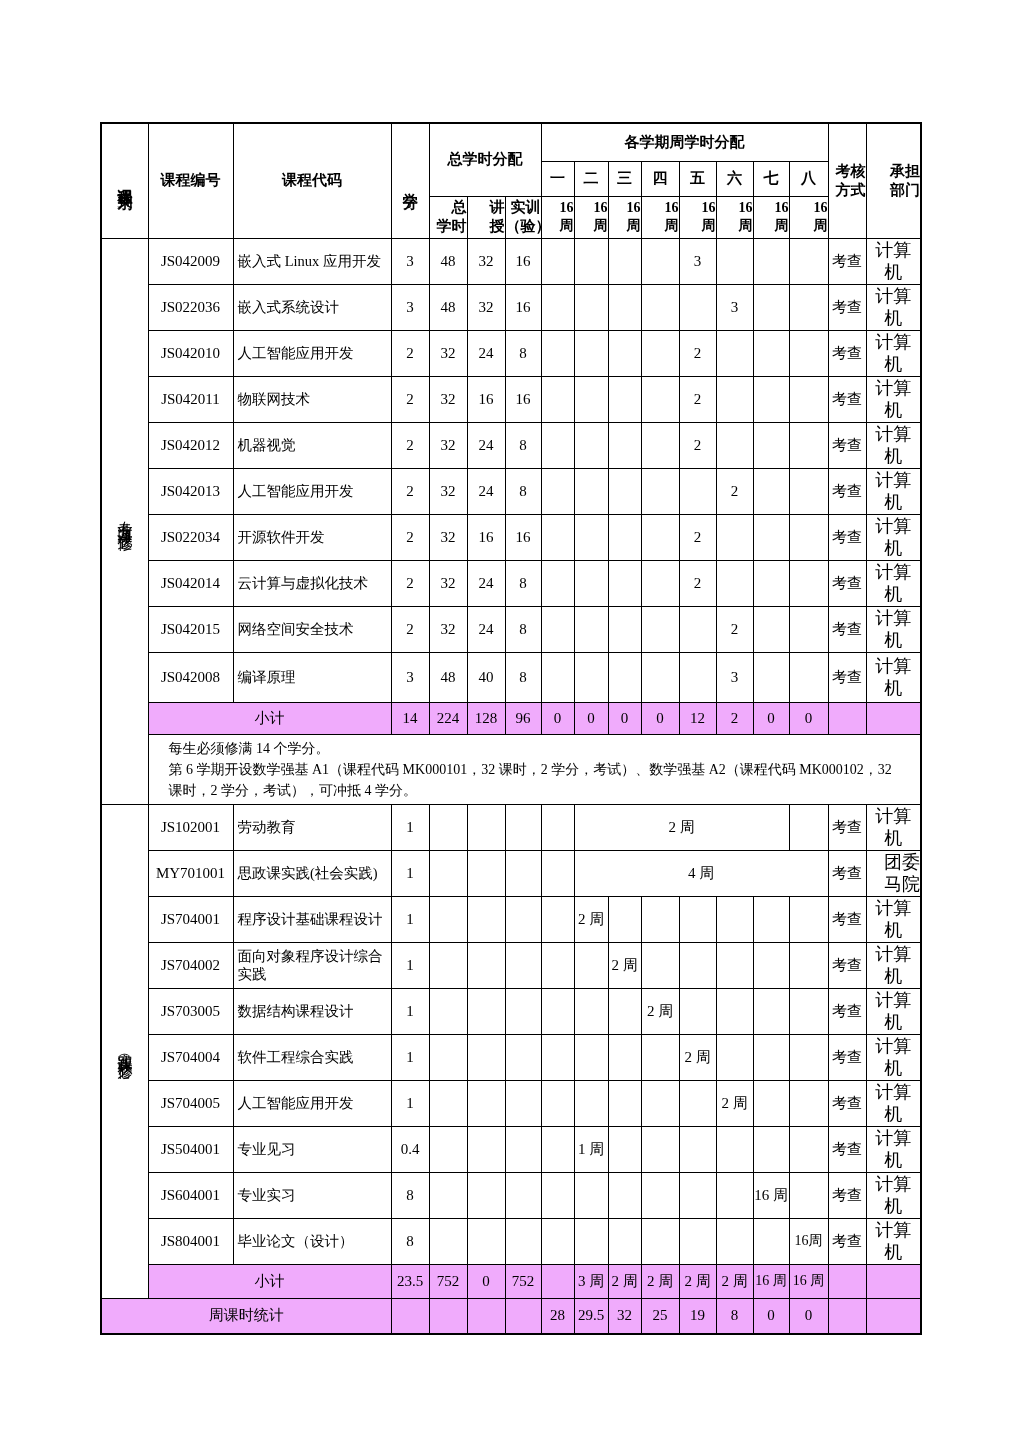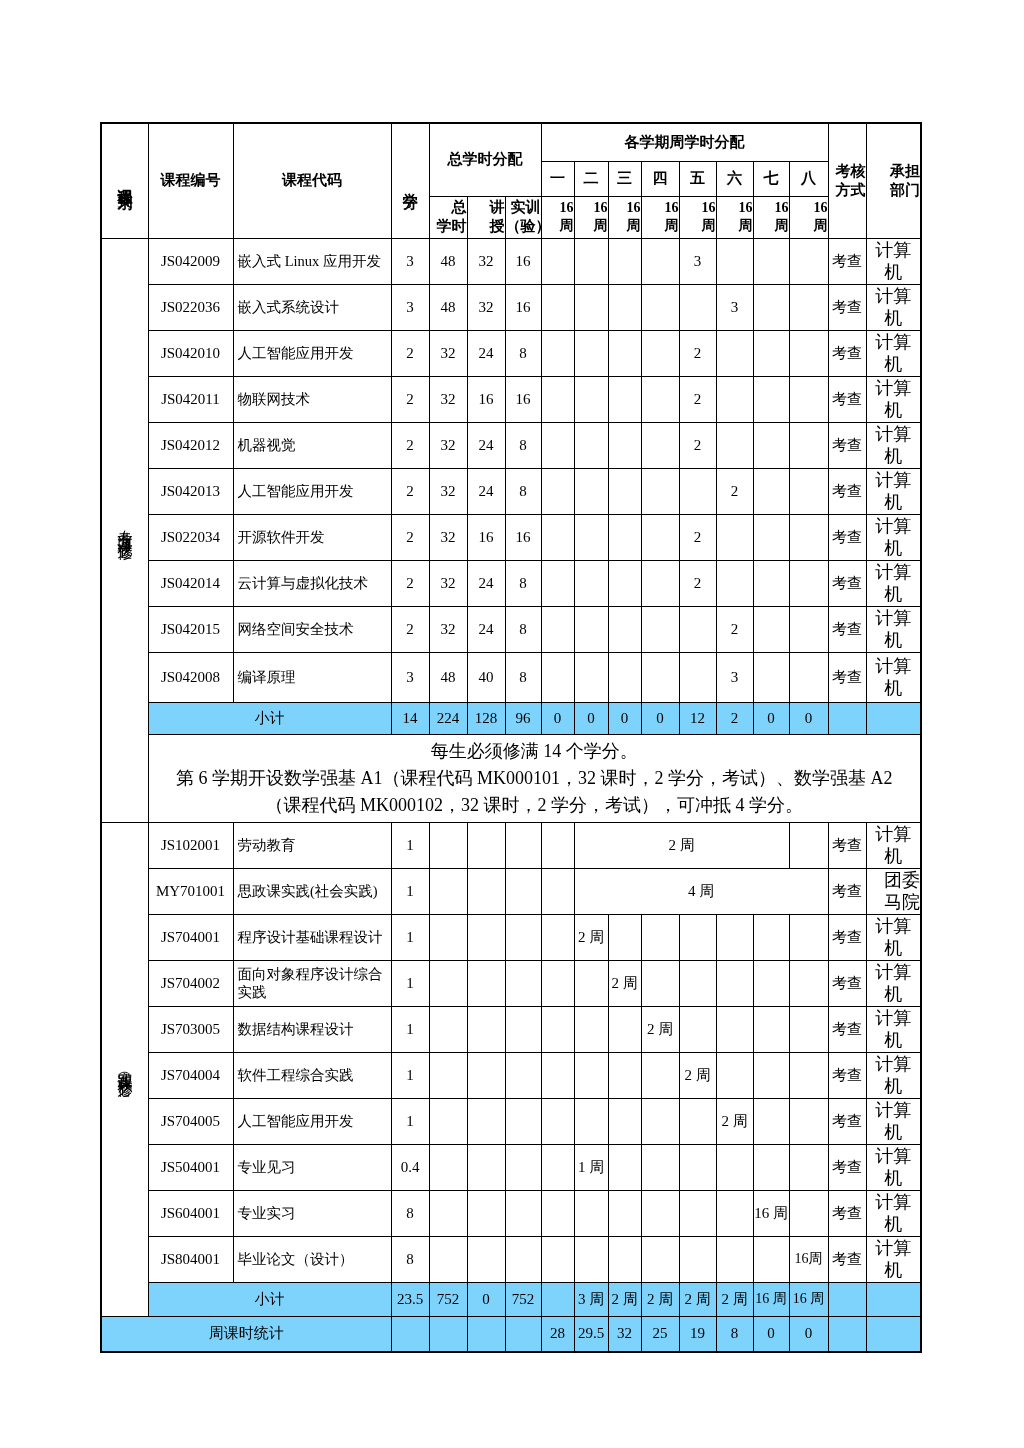--- a/index.html
+++ b/index.html
@@ -5,22 +5,22 @@
   * { margin:0; padding:0; box-sizing:border-box; }
   html,body { width:1024px; height:1448px; }
   body { background:#ffffff; color:#000; font-family:"Liberation Serif","DejaVu Serif",serif; position:relative; }
   .sheet { position:absolute; left:100px; top:122px; }
   table { border-collapse:collapse; table-layout:fixed; width:820px; border:2px solid #000; }
   th,td { border:1px solid #000; text-align:center; vertical-align:middle; font-size:15px; line-height:1.25; overflow:hidden; padding:0; }
   th { font-weight:bold; }
   .pre { white-space:pre-line;text-align:right; }
   .weeks { font-size:14px; line-height:1.3; }
   .namecell { text-align:left; padding:1px 4px; font-size:14.5px; }
-  .gray { background:#7dd3fc; }
-  .note { text-align:center; vertical-align:middle; padding:3px 20px; font-size:18px; line-height:1.5; }
+  .gray { background:#f0abfc; }
+  .note { text-align:left; vertical-align:middle; padding:3px 20px; font-size:14px; line-height:1.5; }
   .vtext { writing-mode:vertical-rl; text-orientation:mixed; display:inline-block; letter-spacing:2px; line-height:1.1; }
   .deptcell { font-size:18px; }
 </style>
 </head>
 <body>
 
 <div class="sheet">
 <table>
 <colgroup>
   <col style="width:47px">

